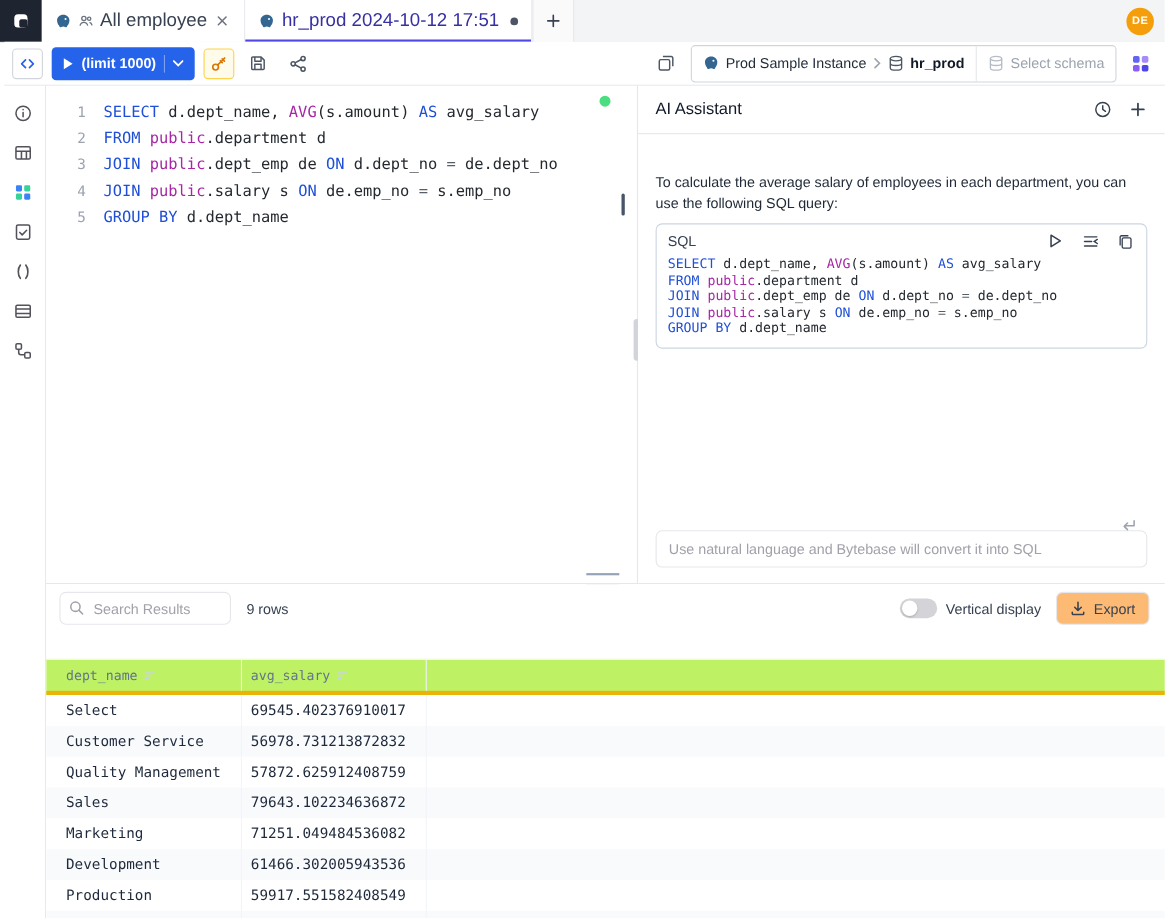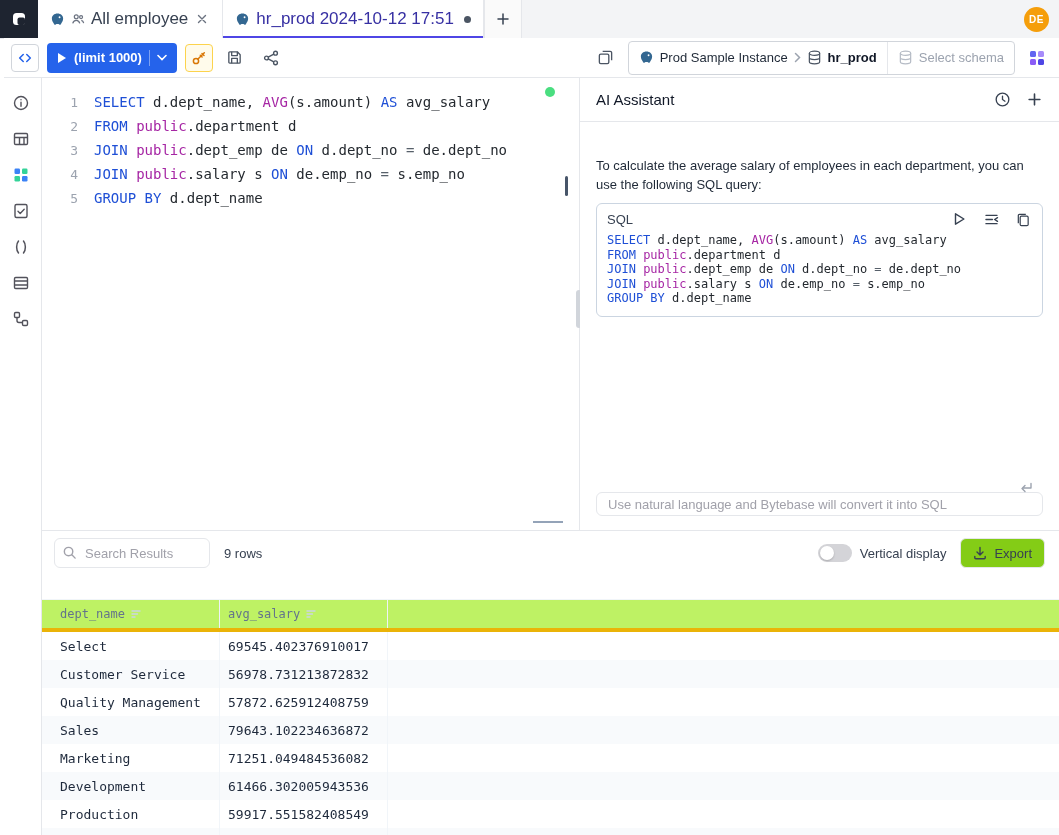--- a/index.html
+++ b/index.html
@@ -71,39 +71,39 @@
   .bubble{align-self:flex-end;max-width:274px;background:#e0e7ff;border-radius:6px;padding:9px 12px;
           font-size:13px;line-height:17px;color:#1f2937;}
   .ai-intro{margin-top:22px;font-size:13px;line-height:19px;color:#1f2937;}
   .sql-card{margin-top:9px;border:1px solid #cbd5e1;border-radius:6px;background:#fff;}
   .sql-card-head{display:flex;align-items:center;padding:6px 10px 2px 10px;gap:14px;}
   .sql-card-label{font-size:13px;color:#374151;flex:1;}
   .sql-card-ic{display:flex;align-items:center;justify-content:center;width:18px;height:18px;cursor:pointer;}
   .ai-code{padding:3px 10px 10px 10px;}
   .ai-code-line{font:12px "DejaVu Sans Mono",monospace;line-height:14.5px;white-space:pre;}
   .ai-input-wrap{margin:0 16px 14px 16px;position:relative;flex:none;}
-  .ai-input{width:100%;height:24px;border:1px solid #e5e7eb;border-radius:6px;box-sizing:border-box;
+  .ai-input{width:100%;height:34px;border:1px solid #e5e7eb;border-radius:6px;box-sizing:border-box;
             padding:0 34px 0 11px;font-size:13px;font-family:"Liberation Sans",sans-serif;color:#1f2937;outline:none;margin-top:20px;}
   .ai-input::placeholder{color:#a1a1aa;}
   .ai-enter{position:absolute;right:9px;top:8px;}
 
   
   .results{position:absolute;left:42px;top:531px;width:1017px;height:304px;background:#fff;overflow:hidden;}
   .res-controls{height:44px;display:flex;align-items:center;padding:0 14px 0 12px;gap:14px;box-sizing:border-box;}
   .search-box{position:relative;width:156px;flex:none;}
   .search-box input{width:100%;height:30px;box-sizing:border-box;border:1px solid #e5e7eb;border-radius:6px;
             padding:0 8px 0 30px;font-size:13px;font-family:"Liberation Sans",sans-serif;color:#1f2937;outline:none;}
   .search-box input::placeholder{color:#a1a1aa;}
   .search-ic{position:absolute;left:8px;top:7px;}
   .rowcount{color:#374151;}
   .res-spacer{flex:1;}
   .toggle{width:34px;height:18px;border-radius:9px;background:#d4d4d8;position:relative;cursor:pointer;flex:none;}
   .knob{position:absolute;left:2px;top:2px;width:14px;height:14px;border-radius:50%;background:#fff;box-shadow:0 1px 2px rgba(0,0,0,.2);}
   .toggle-label{color:#374151;margin-left:-6px;}
-  .export-btn{height:30px;border:1px solid #e5e7eb;border-radius:6px;background:#84cc16;display:flex;align-items:center;
+  .export-btn{height:30px;border:1px solid #e5e7eb;border-radius:6px;background:#fdba74;display:flex;align-items:center;
               gap:7px;padding:0 12px;font-size:13px;color:#374151;cursor:pointer;font-family:"Liberation Sans",sans-serif;}
 
   .thead{display:flex;height:28px;background:#bef264;border-top:1px solid #f1f5f9;border-bottom:4px solid #eab308;margin-top:24px;}
   .th{display:flex;align-items:center;gap:6px;font:12px "DejaVu Sans Mono",monospace;color:#64748b;box-sizing:border-box;border-right:1px solid #eef2f6;}
   .th.col0{width:178px;padding-left:18px;}
   .th.col1{width:168px;padding-left:8px;}
   .tr{display:flex;height:28px;background:#fff;}
   .tr.alt{background:#f8fafc;}
   .td{display:flex;align-items:center;font:13px "DejaVu Sans Mono",monospace;color:#1e293b;box-sizing:border-box;border-right:1px solid #f1f5f9;}
   .td.col0{width:178px;padding-left:18px;}

